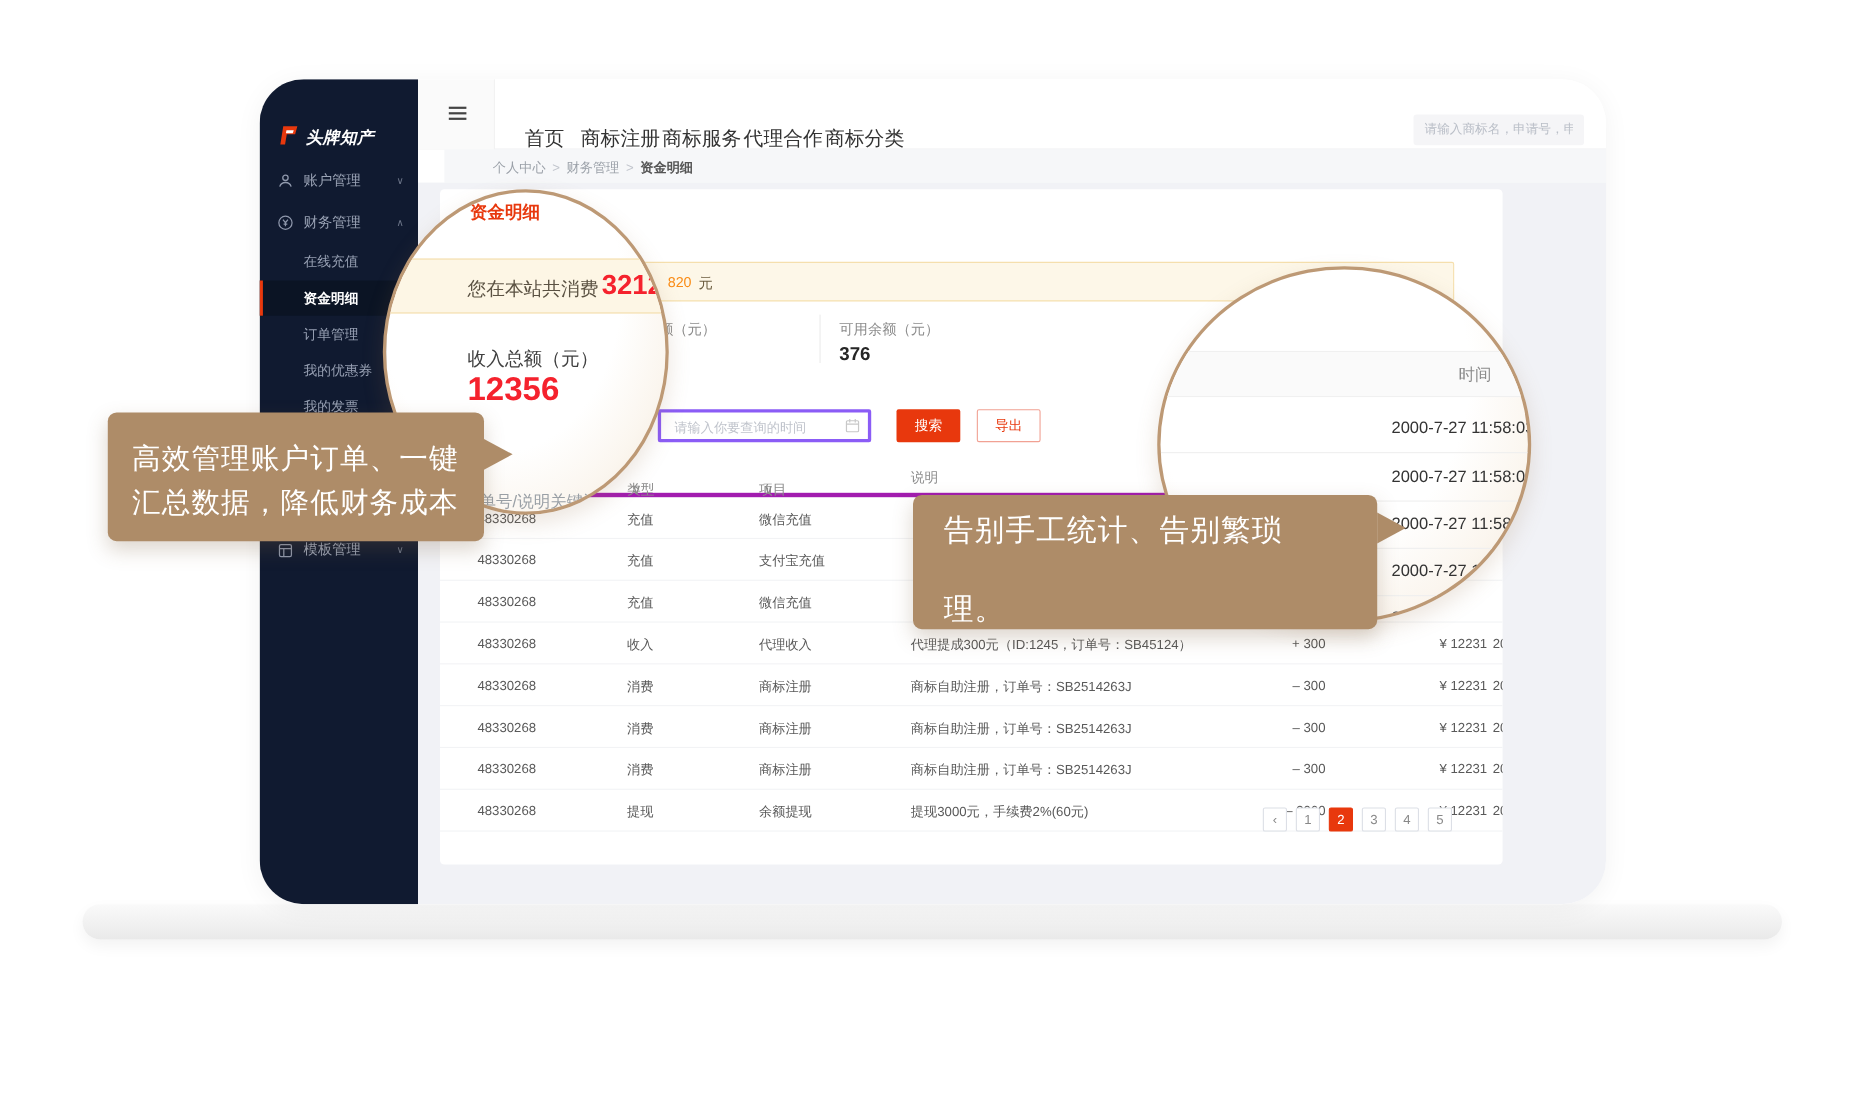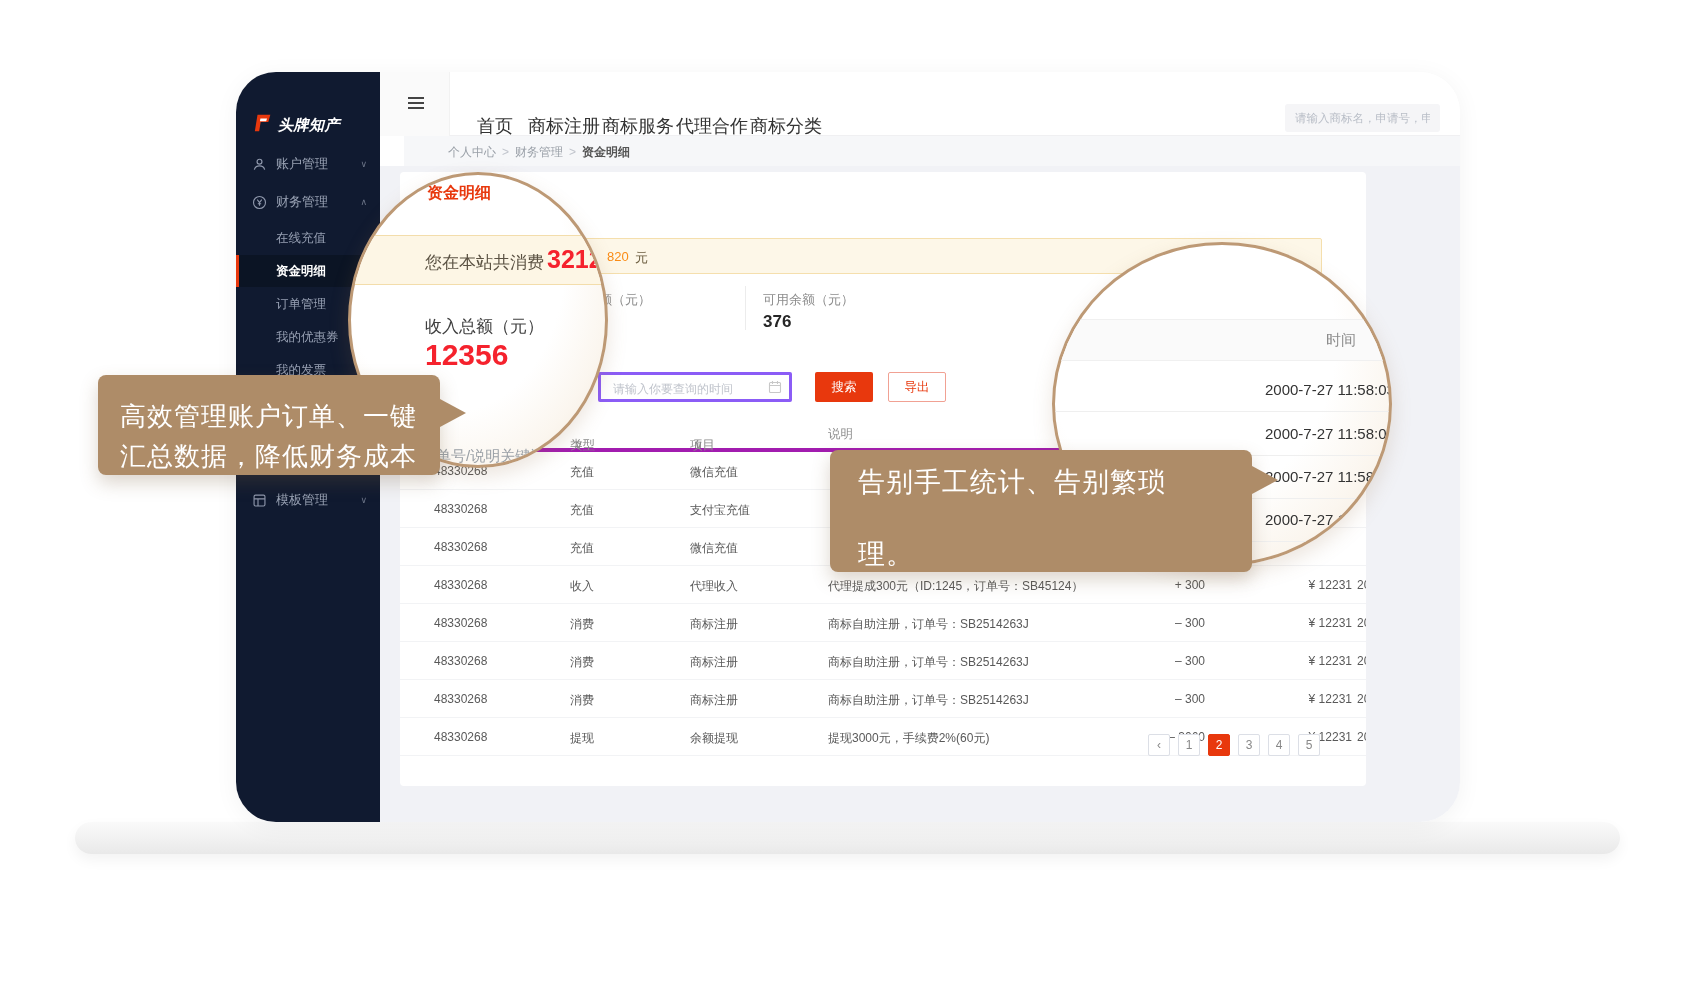--- a/index.html
+++ b/index.html
@@ -108,21 +108,21 @@
   .lr-band { left:0; right:0; top:74px; height:42px; background:#fafafa;
     border-top:1px solid #f0f0f0; border-bottom:1px solid #f0f0f0; }
   .lr-htext { left:271px; top:86px; font-size:15px; color:#8c8c8c; }
   .lr-time { left:210px; font-size:15px; color:#333; }
   .lr-sep { left:0; right:0; height:1px; background:#efefef; }
 
   
   .callout { position:absolute; background:#ae8c68; border-radius:8px; color:#fff; z-index:10;
     box-shadow:0 8px 18px rgba(120,90,60,.25); }
   .callout .cline { position:absolute; left:22px; font-size:26px; letter-spacing:1px; white-space:nowrap; }
-  .co-left  { left:98px;  top:375px; width:342px; height:100px; }
+  .co-left  { left:98px;  top:375px; width:342px; height:117px; }
   .co-right { left:830px; top:450px; width:422px; height:122px; }
   .co-right .cline { left:28px; font-size:27px; }
   .tail { position:absolute; left:100%; width:0; height:0;
     border-top:14px solid transparent; border-bottom:14px solid transparent;
     border-left:26px solid #ae8c68; }
 </style>
 </head>
 <body>
 
 <div class="stage">

